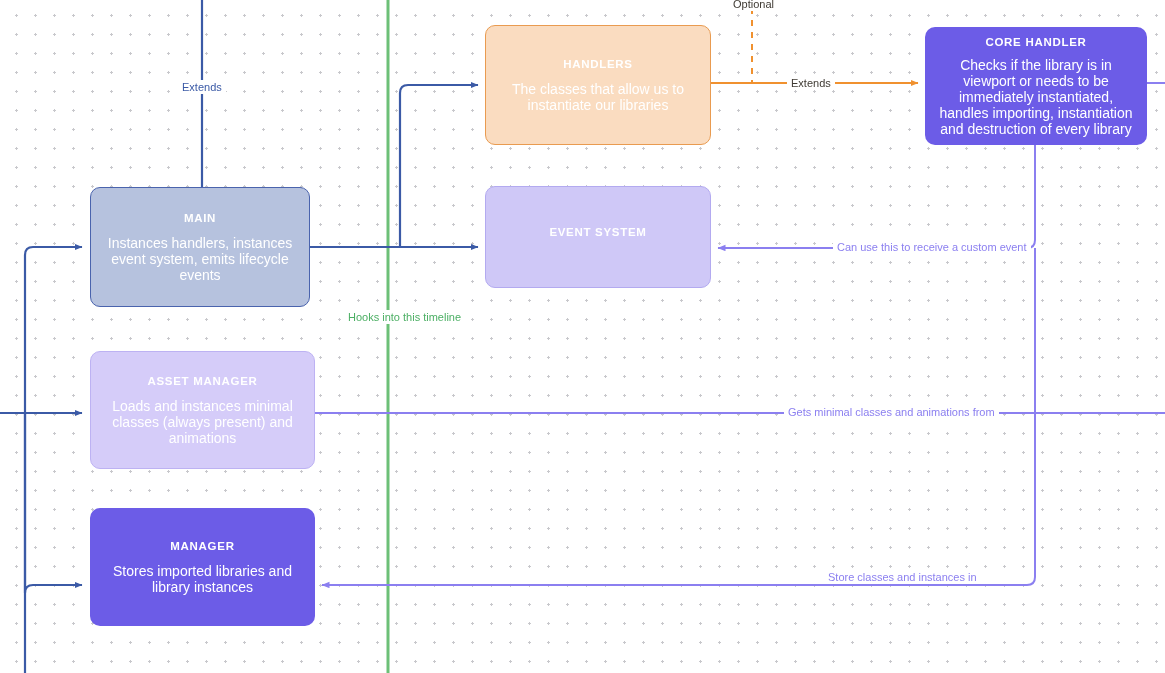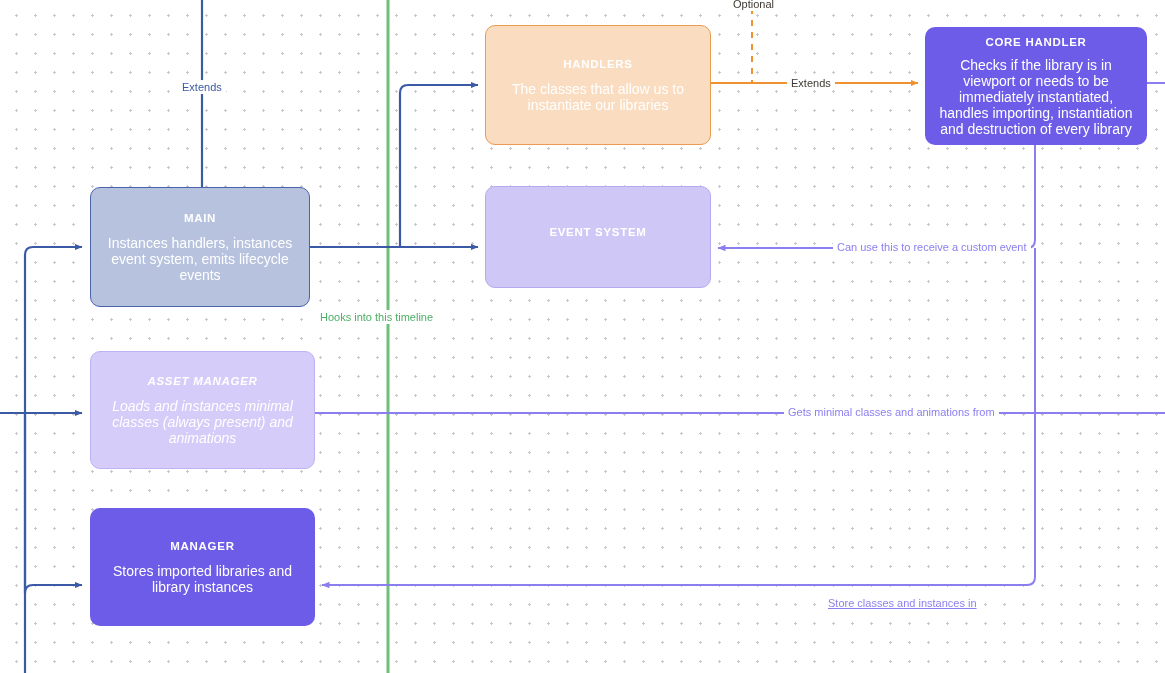--- a/index.html
+++ b/index.html
@@ -67,21 +67,20 @@
   .n-core .node-title { margin-bottom: 9px; }
   .n-event {
     left: 485px; top: 186px; width: 226px; height: 102px;
     background: #cfc8f7;
     border: 1.2px solid #b3aaf0;
   }
   .n-asset {
     left: 90px; top: 351px; width: 225px; height: 118px;
     background: #d5ccf9;
     border: 1.2px solid #bdb2f3;
-    font-style: italic;
   }
   .n-manager {
     left: 90px; top: 508px; width: 225px; height: 118px;
     background: #6c5ce7;
     border: none;
   }
   .edge-label {
     position: absolute;
     font-size: 11px;
     white-space: nowrap;
@@ -190,17 +189,17 @@
   <div class="edge-label lbl-blue" style="left:178px; top:80px;">Extends</div>
 
   <div class="edge-label lbl-optional" style="left:729px; top:-3px;">Optional</div>
 
   <div class="edge-label lbl-orange-dark" style="left:787px; top:76px;">Extends</div>
 
   <div class="edge-label lbl-purple" style="left:833px; top:240px;">Can use this to receive a custom event</div>
 
   <div class="edge-label lbl-purple" style="left:784px; top:405px;">Gets minimal classes and animations from</div>
 
-  <div class="edge-label lbl-purple" style="left:824px; top:596px;text-decoration:underline;">Store classes and instances in</div>
-
-  <div class="edge-label lbl-green" style="left:316px; top:310px;">Hooks into this timeline</div>
+  <div class="edge-label lbl-purple" style="left:824px; top:570px;">Store classes and instances in</div>
+
+  <div class="edge-label lbl-green" style="left:344px; top:310px;">Hooks into this timeline</div>
 
 </div>
 
 </body></html>

